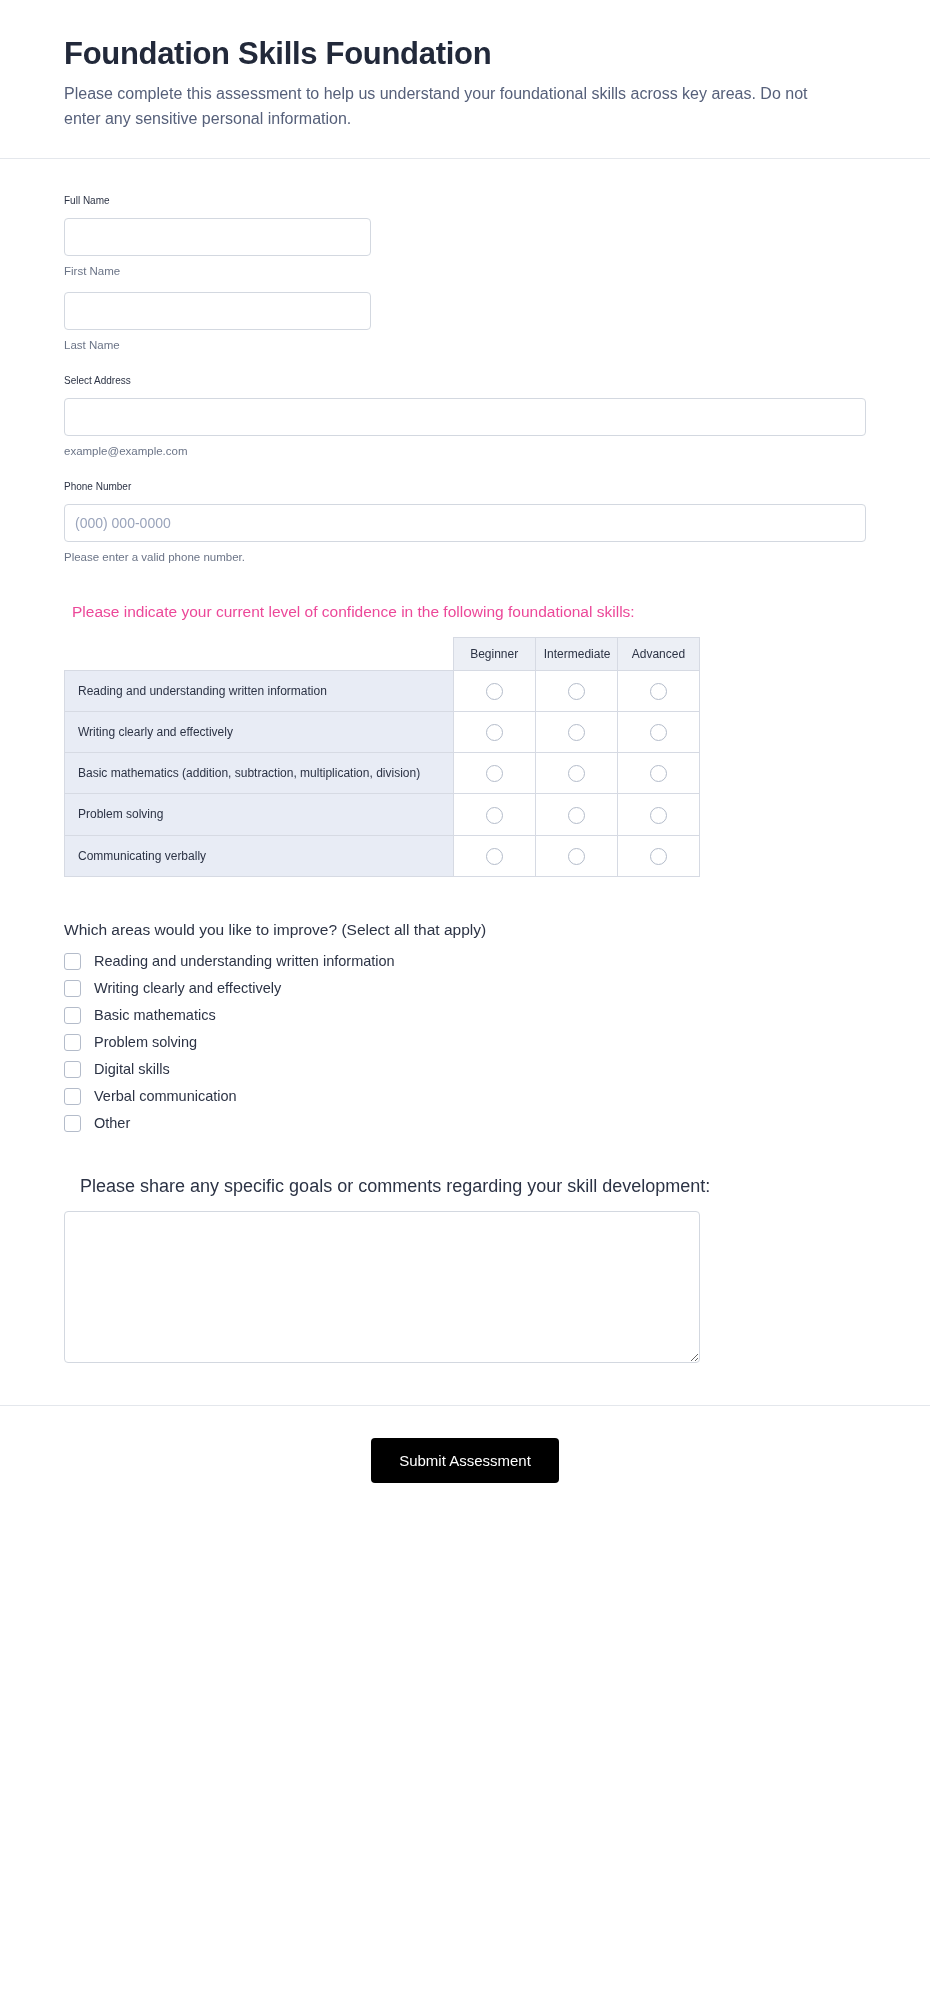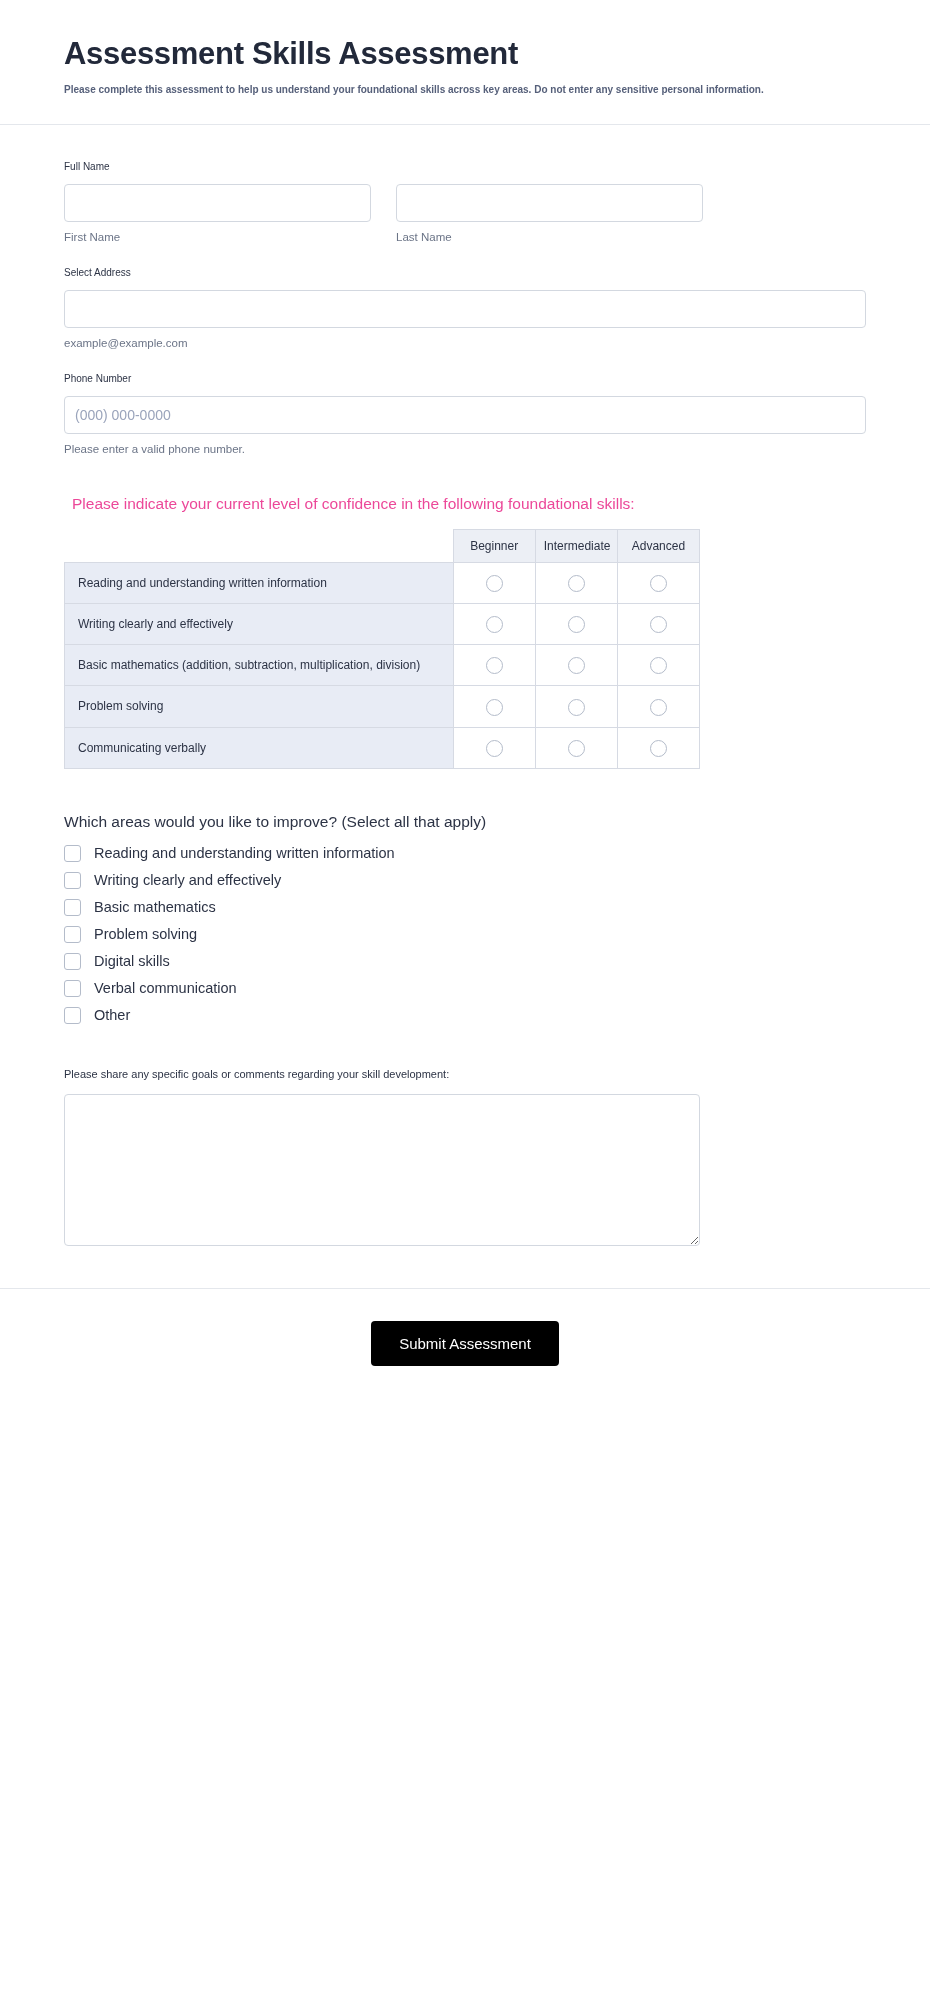--- a/index.html
+++ b/index.html
@@ -22,42 +22,42 @@
     border-bottom: 1px solid #e4e7ec;
   }
   .form-title {
     font-size: 31px;
     font-weight: bold;
     color: #22293a;
     margin: 0 0 10px 0;
     letter-spacing: -0.3px;
   }
   .form-subtitle {
-    font-size: 10px;
+    font-size: 16px;
     line-height: 1.55;
     color: #56607a;
     margin: 0;
     max-width: 760px;
-    font-weight: bold;
   }
   .body {
     padding: 36px 64px 0 64px;
   }
   .field-block {
     margin-bottom: 24px;
   }
   .field-label {
     font-size: 10px;
     color: #2c3345;
     margin-bottom: 12px;
     display: block;
   }
   .name-row {
     display: flex;
-    gap: 25px;
+    gap: 15px;
+    flex-direction: column;
   }
   .name-col {
     width: 307px;
   }
   input.text-input {
     width: 100%;
     height: 38px;
     border: 1px solid #d3d8e0;
     border-radius: 4px;
     background: #ffffff;
@@ -145,23 +145,23 @@
     background: #fff;
     margin-right: 13px;
     flex: 0 0 auto;
   }
   .check-label {
     font-size: 14.5px;
     color: #2c3345;
   }
 
   .comment-question {
-    font-size: 11px;
-    color: #2c3345;
-    margin: 44px 0 14px 0;
+    font-size: 18px;
+    color: #2c3345;
+    margin: 44px 0 14px 16px;
   }
   textarea.comment {
     width: 636px;
     height: 152px;
     border: 1px solid #d3d8e0;
     border-radius: 4px;
     padding: 9px 10px;
     font-size: 14px;
     font-family: "Liberation Sans", sans-serif;
     color: #2c3345;
@@ -184,21 +184,21 @@
     padding: 14px 28px;
     cursor: pointer;
   }
 </style>
 </head>
 <body>
 
 <div class="page">
 
   <div class="header">
-    <h1 class="form-title">Assessment Skills Assessment</h1>
+    <h1 class="form-title">Foundation Skills Foundation</h1>
     <p class="form-subtitle">Please complete this assessment to help us understand your foundational skills across key areas. Do not enter any sensitive personal information.</p>
   </div>
 
   <div class="body">
 
     <div class="field-block">
       <span class="field-label">Full Name</span>
       <div class="name-row">
         <div class="name-col">
           <input class="text-input" type="text" placeholder="" style="">

